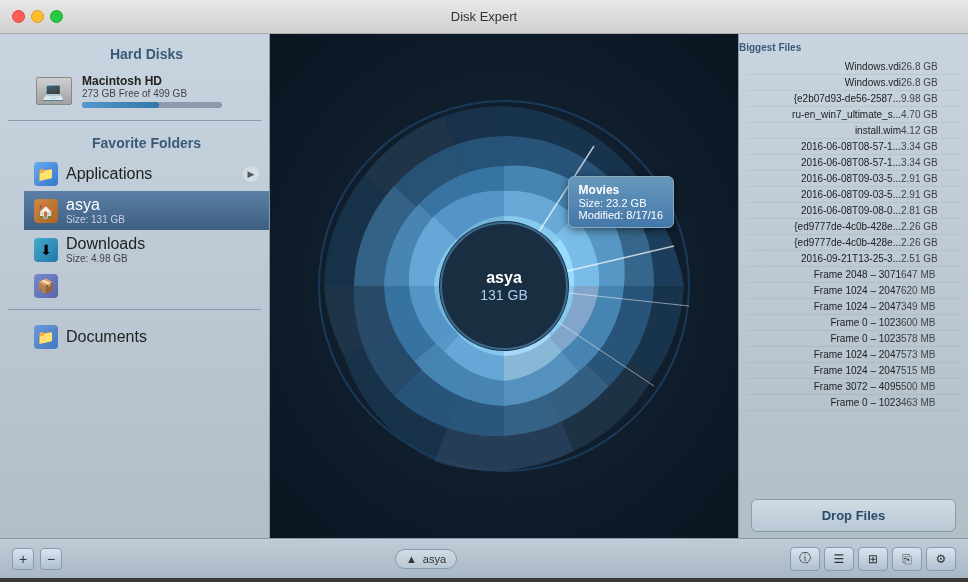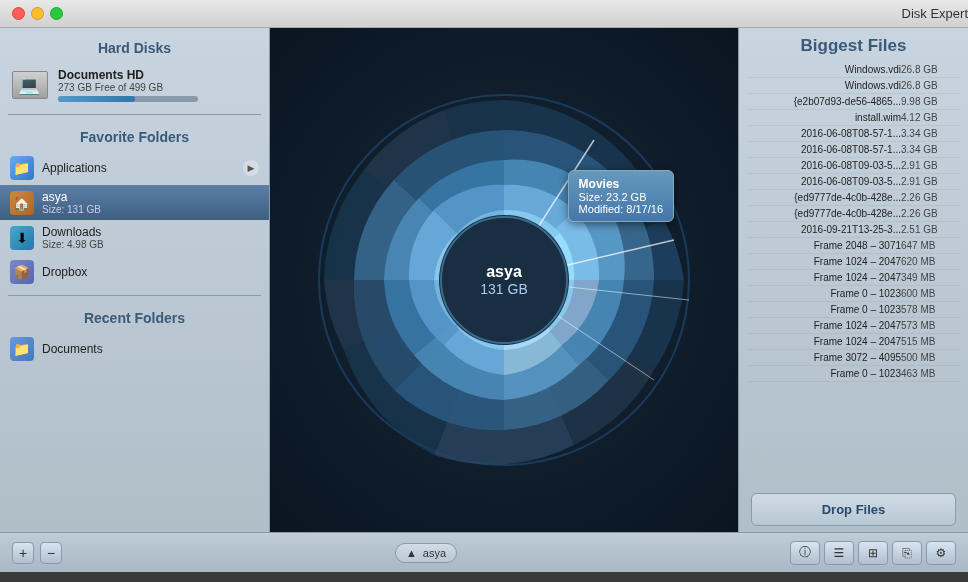--- a/index.html
+++ b/index.html
@@ -6,26 +6,26 @@
     body {
       width: 968px;
       height: 582px;
       background: #3a3a3a;
       font-family: -apple-system, 'Helvetica Neue', Arial, sans-serif;
       overflow: hidden;
     }
 
     
     .titlebar {
-      height: 28px;
+      height: 34px;
       background: linear-gradient(to bottom, #e8e8e8, #d0d0d0);
       border-bottom: 1px solid #aaa;
       display: flex;
       align-items: center;
-      justify-content: flex-end;
+      justify-content: center;
       position: relative;
     }
     .titlebar-title {
       font-size: 13px;
       font-weight: 500;
       color: #333;
     }
     .traffic-lights {
       position: absolute;
       left: 12px;
@@ -53,20 +53,21 @@
       width: 270px;
       background: linear-gradient(to bottom, #c8d4e0, #b0bec8);
       border-right: 1px solid #8a9aa8;
       padding: 0;
       overflow-y: auto;
       flex-shrink: 0;
     }
 
     .sidebar-section {
       padding: 8px 0 4px;
+      margin-left: 24px;
     }
 
     .sidebar-section-title {
       font-size: 14px;
       font-weight: 700;
       color: #3a5a7a;
       text-align: center;
       padding: 4px 0 6px;
     }
 
@@ -142,21 +143,21 @@
     .icon-blue { background: linear-gradient(135deg, #66aaee, #3377cc); }
     .icon-brown { background: linear-gradient(135deg, #cc8844, #aa6622); }
     .icon-teal { background: linear-gradient(135deg, #44aacc, #2277aa); }
     .icon-purple { background: linear-gradient(135deg, #7788cc, #5566aa); }
     .icon-folder { background: linear-gradient(135deg, #6699dd, #4477bb); }
 
     .sidebar-item-text {
       flex: 1;
     }
     .sidebar-item-name {
-      font-size: 12px;
+      font-size: 16px;
       color: #222;
       font-weight: 500;
     }
     .sidebar-item.active .sidebar-item-name {
       color: white;
     }
     .sidebar-item-size {
       font-size: 10px;
       color: #444;
     }
@@ -214,24 +215,23 @@
     
     .right-panel {
       width: 230px;
       background: linear-gradient(to bottom, #c8d4e0, #b0bec8);
       border-left: 1px solid #8a9aa8;
       display: flex;
       flex-direction: column;
       flex-shrink: 0;
     }
     .right-panel-title {
-      font-size: 17px;
+      font-size: 10px;
       font-weight: 700;
       color: #3a5a7a;
-      text-align: center;
       padding: 8px 0 6px;
     }
     .files-list {
       flex: 1;
       overflow-y: auto;
       padding: 0 8px;
     }
     .file-row {
       display: flex;
       justify-content: space-between;
@@ -361,21 +361,21 @@
 
 <div class="main-container">
 
   <div class="sidebar">
 
     <div class="sidebar-section">
       <div class="sidebar-section-title">Hard Disks</div>
       <div class="hard-disk-item">
         <div class="hd-icon">💻</div>
         <div class="hd-info">
-          <div class="hd-name">Documents HD</div>
+          <div class="hd-name">Macintosh HD</div>
           <div class="hd-size">273 GB Free of 499 GB</div>
           <div class="progress-bar-bg">
             <div class="progress-bar-fill"></div>
           </div>
         </div>
       </div>
     </div>
 
     <div class="section-divider"></div>
 
@@ -401,30 +401,26 @@
       <div class="sidebar-item">
         <div class="sidebar-item-icon icon-teal">⬇</div>
         <div class="sidebar-item-text">
           <div class="sidebar-item-name">Downloads</div>
           <div class="sidebar-item-size">Size: 4.98 GB</div>
         </div>
       </div>
 
       <div class="sidebar-item">
         <div class="sidebar-item-icon icon-purple">📦</div>
-        <div class="sidebar-item-text">
-          <div class="sidebar-item-name">Dropbox</div>
-        </div>
       </div>
     </div>
 
     <div class="section-divider"></div>
 
     <div class="sidebar-section">
-      <div class="sidebar-section-title">Recent Folders</div>
       <div class="sidebar-item">
         <div class="sidebar-item-icon icon-folder">📁</div>
         <div class="sidebar-item-text">
           <div class="sidebar-item-name">Documents</div>
         </div>
       </div>
     </div>
 
   </div>
 
@@ -509,42 +505,50 @@
     <div class="files-list">
     <div class="file-row">
       <span class="file-name">Windows.vdi</span>
       <span class="file-size">26.8 GB</span>
     </div>
         <div class="file-row">
       <span class="file-name">Windows.vdi</span>
       <span class="file-size">26.8 GB</span>
     </div>
         <div class="file-row">
-      <span class="file-name">{e2b07d93-de56-4865...</span>
+      <span class="file-name">{e2b07d93-de56-2587...</span>
       <span class="file-size">9.98 GB</span>
+    </div>
+        <div class="file-row">
+      <span class="file-name">ru-en_win7_ultimate_s...</span>
+      <span class="file-size">4.70 GB</span>
     </div>
         <div class="file-row">
       <span class="file-name">install.wim</span>
       <span class="file-size">4.12 GB</span>
     </div>
         <div class="file-row">
       <span class="file-name">2016-06-08T08-57-1...</span>
       <span class="file-size">3.34 GB</span>
     </div>
         <div class="file-row">
       <span class="file-name">2016-06-08T08-57-1...</span>
       <span class="file-size">3.34 GB</span>
     </div>
         <div class="file-row">
       <span class="file-name">2016-06-08T09-03-5...</span>
       <span class="file-size">2.91 GB</span>
     </div>
         <div class="file-row">
       <span class="file-name">2016-06-08T09-03-5...</span>
       <span class="file-size">2.91 GB</span>
+    </div>
+        <div class="file-row">
+      <span class="file-name">2016-06-08T09-08-0...</span>
+      <span class="file-size">2.81 GB</span>
     </div>
         <div class="file-row">
       <span class="file-name">{ed9777de-4c0b-428e...</span>
       <span class="file-size">2.26 GB</span>
     </div>
         <div class="file-row">
       <span class="file-name">{ed9777de-4c0b-428e...</span>
       <span class="file-size">2.26 GB</span>
     </div>
         <div class="file-row">

